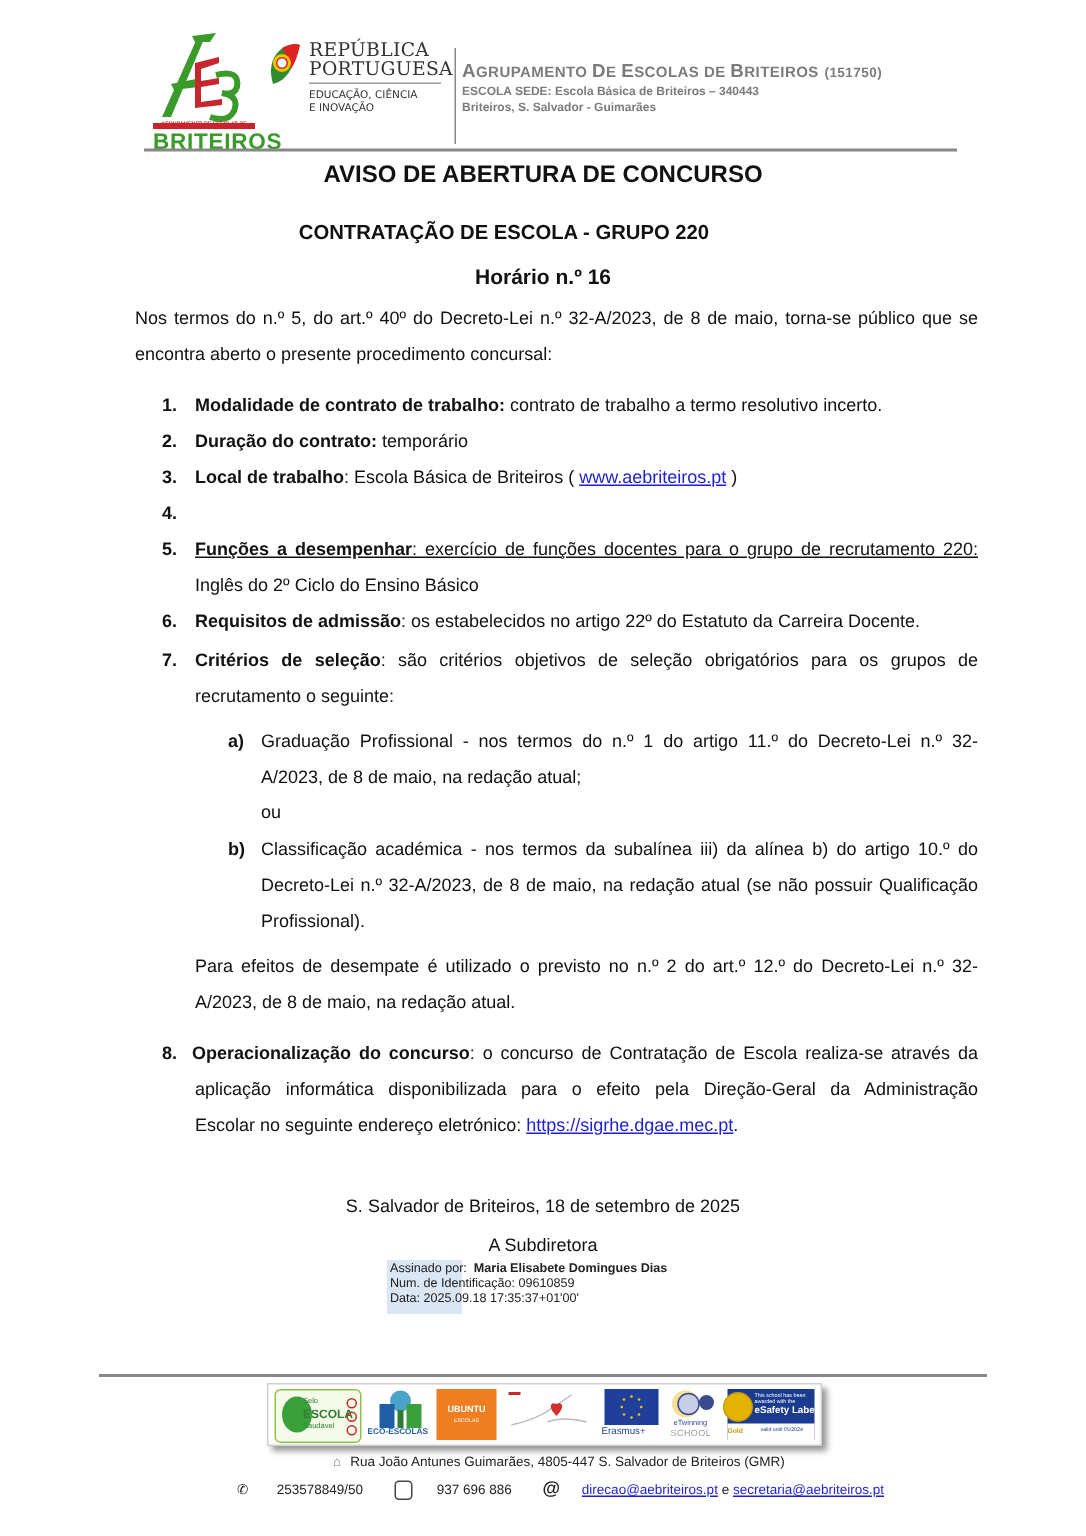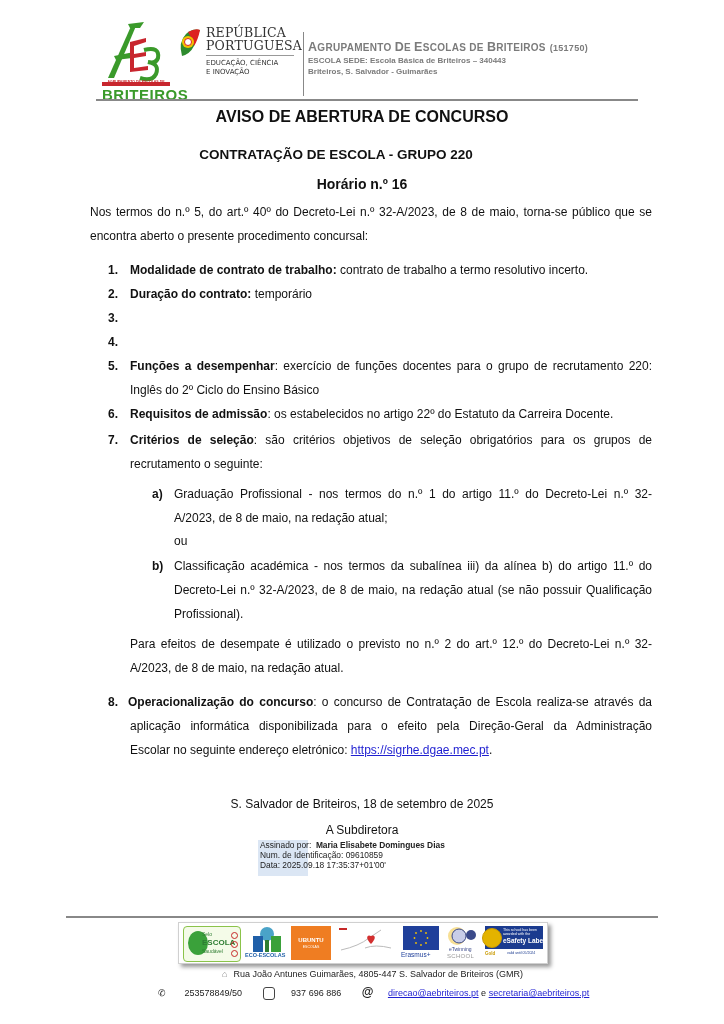--- a/index.html
+++ b/index.html
@@ -98,29 +98,30 @@
   <span style="margin-left:22px;"><b>Modalidade de contrato de trabalho:</b><span> contrato de trabalho a termo resolutivo incerto.</span></span>
 </div>
 
 <div class="abs p doc" style="left:108px;top:282px;">
   <span class="num" style="left:0;">2.</span>
   <span style="margin-left:22px;"><b>Duração do contrato:</b><span> temporário</span></span>
 </div>
 
 <div class="abs p doc" style="left:108px;top:306px;">
   <span class="num" style="left:0;">3.</span>
+  <span style="margin-left:22px;"><b>Local de trabalho</b><span>: Escola Básica de Briteiros ( </span><a class="link">www.aebriteiros.pt</a><span> )</span></span>
 </div>
 
 <div class="abs p doc" style="left:108px;top:330px;">
   <span class="num" style="left:0;">4.</span>
 </div>
 
 <div class="abs p doc justify" style="left:108px;top:354px;width:544px;">
   <span class="num" style="left:0;">5.</span>
-  <div style="margin-left:22px;" class="justify"><b>Funções a desempenhar</b><span>: exercício de funções docentes para o grupo de recrutamento 220:</span></div>
+  <div style="margin-left:22px;text-decoration:underline;" class="justify"><b>Funções a desempenhar</b><span>: exercício de funções docentes para o grupo de recrutamento 220:</span></div>
 </div>
 <div class="abs p doc" style="left:130px;top:378px;">Inglês do 2º Ciclo do Ensino Básico</div>
 
 <div class="abs p doc" style="left:108px;top:402px;">
   <span class="num" style="left:0;">6.</span>
   <span style="margin-left:22px;"><b>Requisitos de admissão</b><span>: os estabelecidos no artigo 22º do Estatuto da Carreira Docente.</span></span>
 </div>
 
 <div class="abs p doc" style="left:108px;top:428px;width:544px;">
   <span class="num" style="left:0;">7.</span>
@@ -130,21 +131,21 @@
 
 <div class="abs p doc" style="left:152px;top:482px;width:500px;">
   <span class="num" style="left:0;">a)</span>
   <div style="margin-left:22px;" class="justify">Graduação Profissional - nos termos do n.º 1 do artigo 11.º do Decreto-Lei n.º 32-</div>
 </div>
 <div class="abs p doc" style="left:174px;top:506px;">A/2023, de 8 de maio, na redação atual;</div>
 <div class="abs p doc" style="left:174px;top:529px;">ou</div>
 
 <div class="abs p doc" style="left:152px;top:554px;width:500px;">
   <span class="num" style="left:0;">b)</span>
-  <div style="margin-left:22px;" class="justify">Classificação académica - nos termos da subalínea iii) da alínea b) do artigo 11.º do</div>
+  <div style="margin-left:22px;" class="justify">Classificação académica - nos termos da subalínea iii) da alínea b) do artigo 10.º do</div>
 </div>
 <div class="abs p doc justify" style="left:174px;top:578px;width:478px;">Decreto-Lei n.º 32-A/2023, de 8 de maio, na redação atual (se não possuir Qualificação</div>
 <div class="abs p doc" style="left:174px;top:602px;">Profissional).</div>
 
 <div class="abs p doc justify" style="left:130px;top:632px;width:522px;">Para efeitos de desempate é utilizado o previsto no n.º 2 do art.º 12.º do Decreto-Lei n.º 32-</div>
 <div class="abs p doc" style="left:130px;top:656px;">A/2023, de 8 de maio, na redação atual.</div>
 
 <div class="abs p doc" style="left:108px;top:690px;width:544px;">
   <span class="num" style="left:0;">8.</span>
   <div style="margin-left:20px;" class="justify"><b>Operacionalização do concurso</b><span>: o concurso de Contratação de Escola realiza-se através da</span></div>

